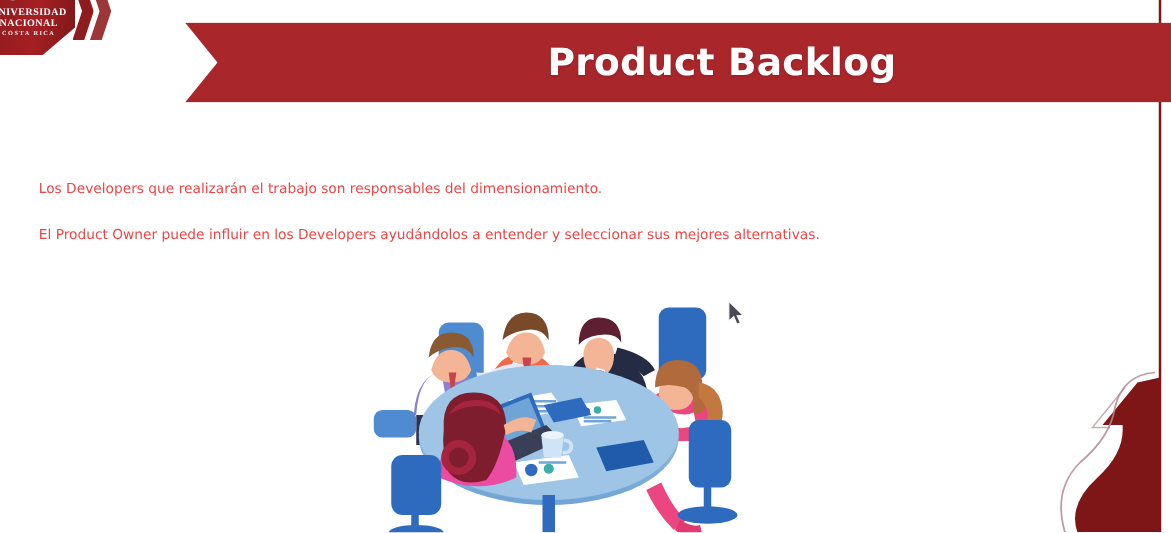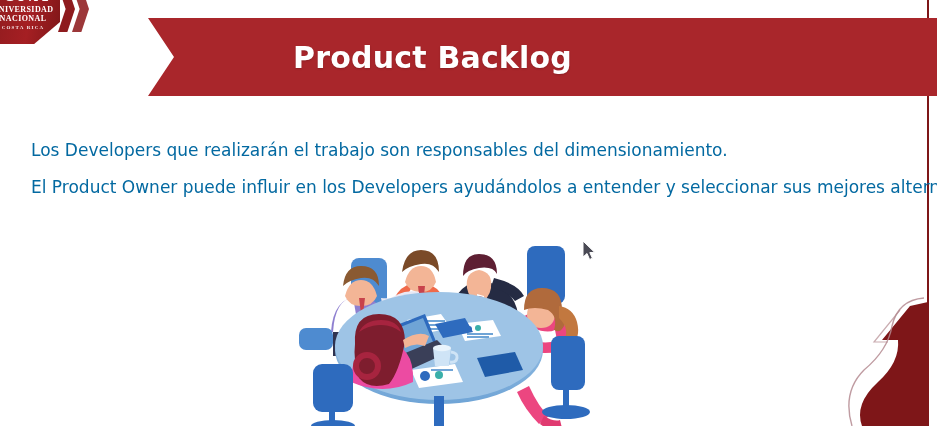--- a/index.html
+++ b/index.html
@@ -83,48 +83,48 @@
   }
   .logo-chev.c1 { left: 58px; }
   .logo-chev.c2 { left: 72px; opacity: .88; }
 
   
   .ribbon {
     position: absolute;
     left: 148px;
     top: 18px;
     width: 789px;
-    height: 78px;
+    height: 64px;
     background: #A9262B;
     clip-path: polygon(0 0, 100% 0, 100% 100%, 0 100%, 26px 50%);
     display: flex;
     align-items: center;
-    justify-content: center;
+    justify-content: flex-end;
   }
   .ribbon-title {
     color: #ffffff;
     font-family: "DejaVu Sans", sans-serif;
     font-size: 30px;
     font-weight: 700;
     letter-spacing: .2px;
     padding-right: 220px;
     text-shadow: 0 1px 2px rgba(0,0,0,.18);
   }
 
   
   .body-text {
     position: absolute;
     left: 31px;
     top: 132px;
     width: 870px;
   }
   .body-line {
-    color: #0369a1;
+    color: #ef4444;
     font-family: "DejaVu Sans", sans-serif;
-    font-size: 17px;
+    font-size: 11px;
     line-height: 37px;
     white-space: nowrap;
   }
 
   
   .illus {
     position: absolute;
     left: 289px;
     top: 236px;
     width: 302px;

